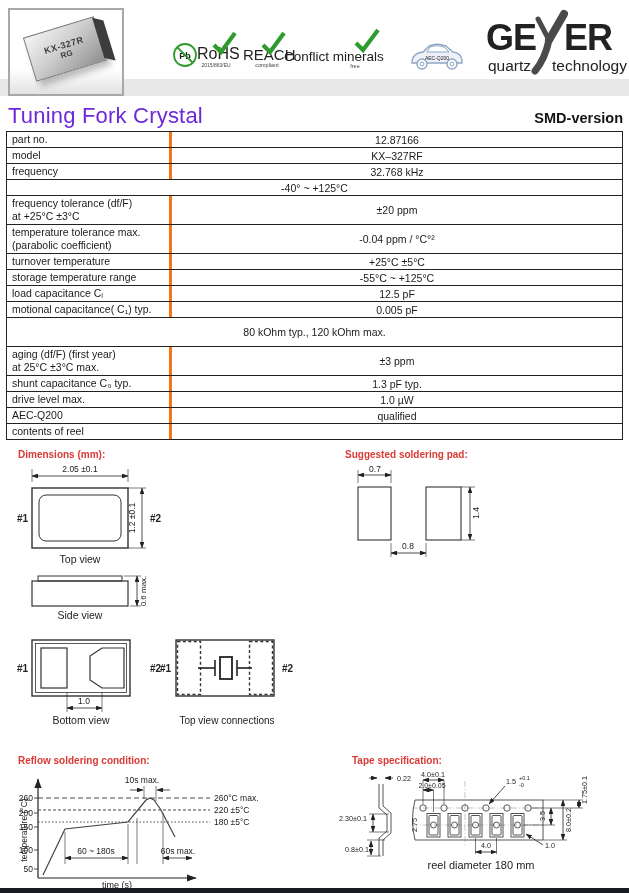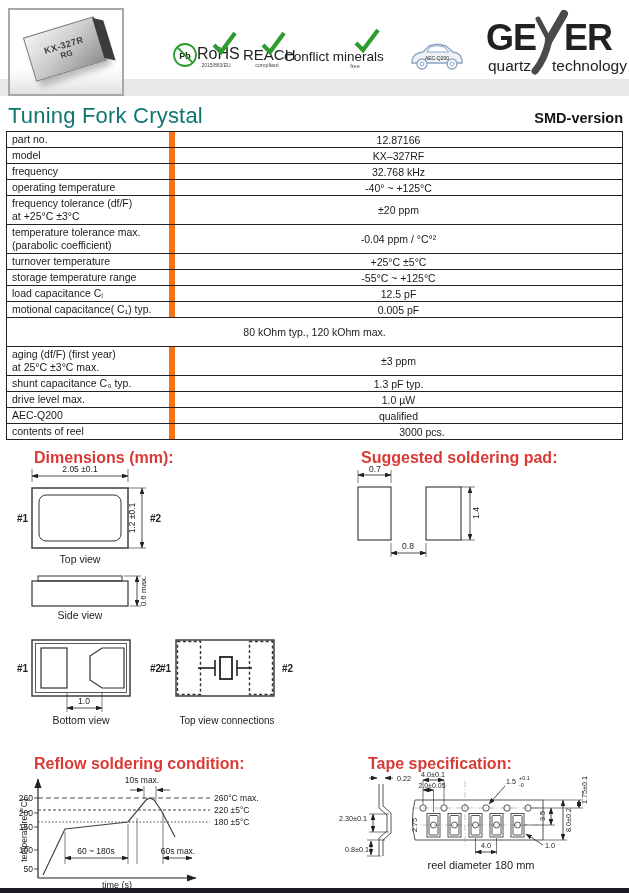--- a/index.html
+++ b/index.html
@@ -12,32 +12,32 @@
   .product-box{position:absolute;left:8px;top:8px;width:112px;height:84px;background:linear-gradient(#ffffff 70%,#e2e2e2 100%);border:2px solid #a8a8a8;z-index:2;}
   .chip{position:absolute;left:18px;top:16px;width:72px;height:44px;background:linear-gradient(150deg,#f4f4f4 0%,#cfcfcf 45%,#8e8e8e 100%);border:1px solid #777;transform:rotate(-17deg);box-shadow:3px 6px 6px rgba(0,0,0,.25);display:flex;flex-direction:column;align-items:center;justify-content:center;}
   .chip-side{position:absolute;right:-9px;top:3px;width:10px;height:42px;background:#3c3c3c;transform:skewY(30deg);}
   .chip-line1{font-size:9px;font-weight:bold;color:#3d3d3d;letter-spacing:.5px;}
   .chip-line2{font-size:8px;font-weight:bold;color:#3d3d3d;}
   .badge-label{position:absolute;color:#222;z-index:2;}
   .badge-sub{position:absolute;color:#444;z-index:2;}
   .check{position:absolute;z-index:3;}
 
   
-  .main-title{position:absolute;left:8px;top:103px;font-size:22px;color:#0f766e;letter-spacing:.2px;}
+  .main-title{position:absolute;left:8px;top:103px;font-size:22px;color:#6d28d9;letter-spacing:.2px;}
   .version{position:absolute;right:6px;top:110px;font-size:14.5px;color:#141414;font-weight:bold;}
 
   
   .spec-table{position:absolute;left:6px;top:131px;width:617px;border:1px solid #222;box-sizing:border-box;}
   .spec-row{display:flex;border-bottom:1px solid #222;height:15px;box-sizing:content-box;}
   .spec-row.tall{height:28px;}
   .spec-row:last-child{border-bottom:none;gap:47px;}
-  .spec-label{width:152px;border-right:6px solid #f97316;padding:0 5px;font-size:10.5px;line-height:1.25;white-space:pre-line;display:flex;align-items:center;}
+  .spec-label{width:152px;border-right:3px solid #f97316;padding:0 5px;font-size:10.5px;line-height:1.25;white-space:pre-line;display:flex;align-items:center;}
   .spec-value{flex:1;font-size:10.5px;display:flex;align-items:center;justify-content:center;}
 
-  .red-heading{position:absolute;color:#d93a35;font-weight:bold;font-size:16px;margin-left:16px;}
+  .red-heading{position:absolute;color:#d93a35;font-weight:bold;font-size:10px;}
 
   svg{overflow:visible;}
   svg text{fill:#222;}
   .dim{stroke:#222;stroke-width:.8;}
   .ext{stroke:#222;stroke-width:.6;}
   .shape{stroke:#333;fill:none;}
 
   .footer-bar{position:absolute;left:0;bottom:0;width:629px;height:5px;background:#1b1b24;}
 </style>
 </head>
@@ -111,21 +111,20 @@
       </div>
     <div class="spec-row">
         <div class="spec-label">model</div>
         <div class="spec-value">KX–327RF</div>
       </div>
     <div class="spec-row">
         <div class="spec-label">frequency</div>
         <div class="spec-value">32.768 kHz</div>
       </div>
     <div class="spec-row">
-        <div class="spec-label">operating temperature</div>
         <div class="spec-value">-40° ~ +125°C</div>
       </div>
     <div class="spec-row tall">
         <div class="spec-label">frequency tolerance (df/F)
 at +25°C ±3°C</div>
         <div class="spec-value">±20 ppm</div>
       </div>
     <div class="spec-row tall">
         <div class="spec-label">temperature tolerance max.
 (parabolic coefficient)</div>
@@ -162,21 +161,20 @@
     <div class="spec-row">
         <div class="spec-label">drive level max.</div>
         <div class="spec-value">1.0 µW</div>
       </div>
     <div class="spec-row">
         <div class="spec-label">AEC-Q200</div>
         <div class="spec-value">qualified</div>
       </div>
     <div class="spec-row">
         <div class="spec-label">contents of reel</div>
-        <div class="spec-value">3000 pcs.</div>
       </div>
   </div>
 
   <div class="red-heading" style="left:18px;top:449px">Dimensions (mm):</div>
   <div class="red-heading" style="left:345px;top:449px">Suggested soldering pad:</div>
   <div class="red-heading" style="left:18px;top:755px">Reflow soldering condition:</div>
   <div class="red-heading" style="left:352px;top:755px">Tape specification:</div>
 
   <svg class="abs" style="left:14px;top:462px" width="152" height="112" viewBox="0 0 152 112">
     <defs>

